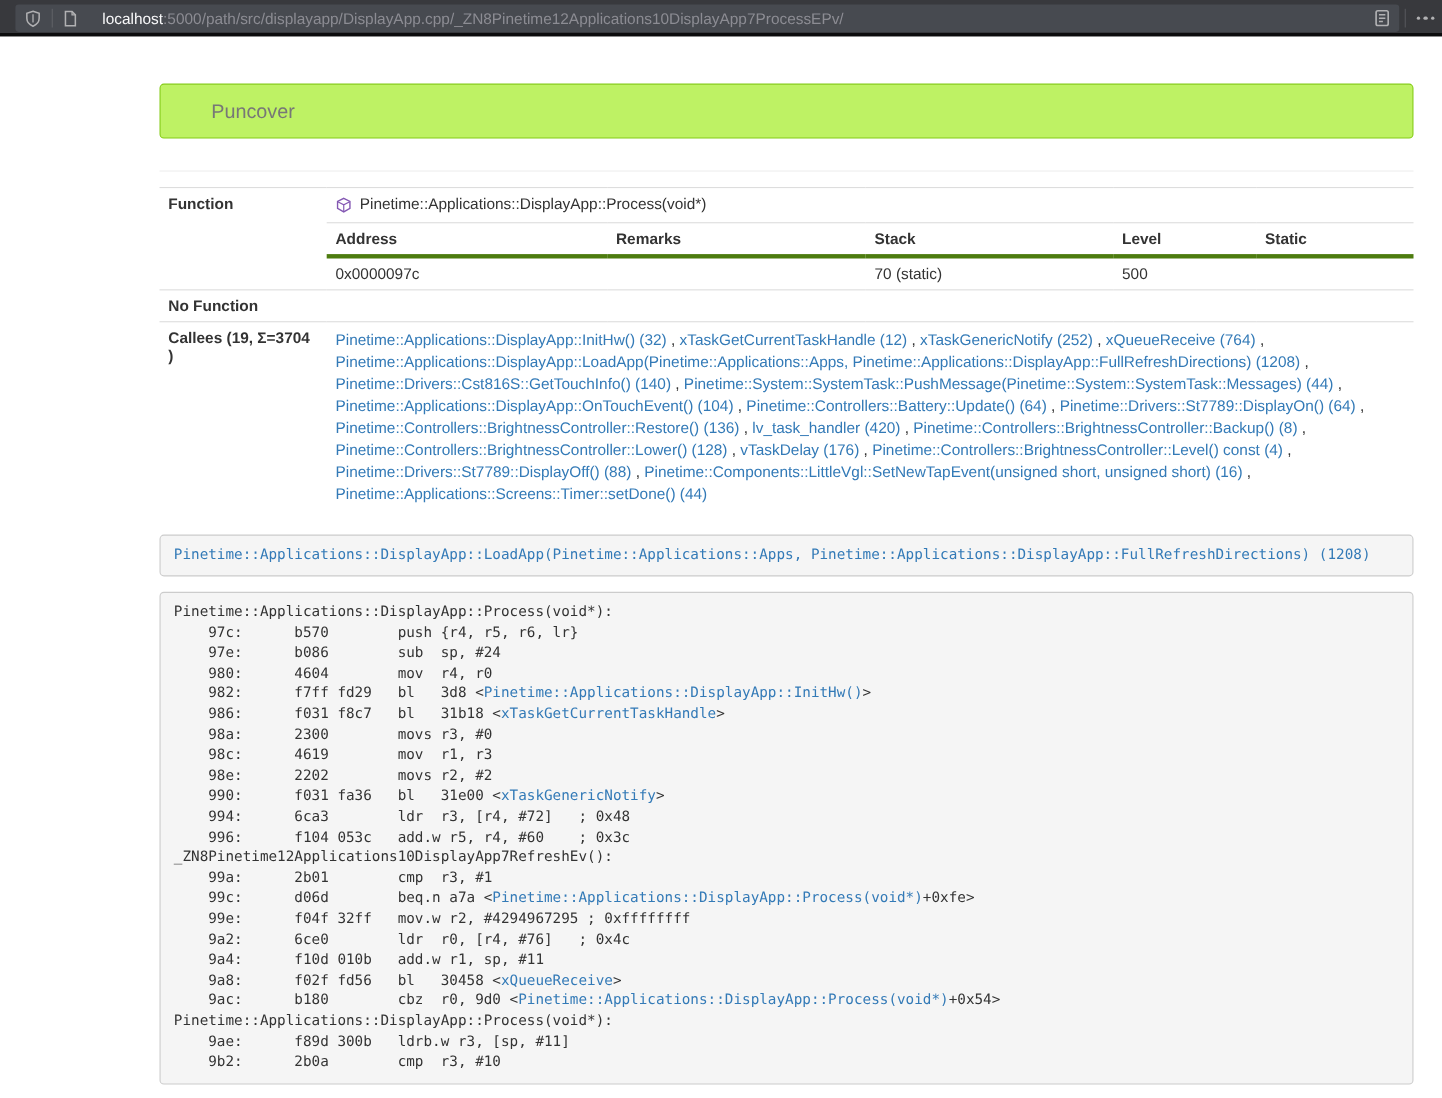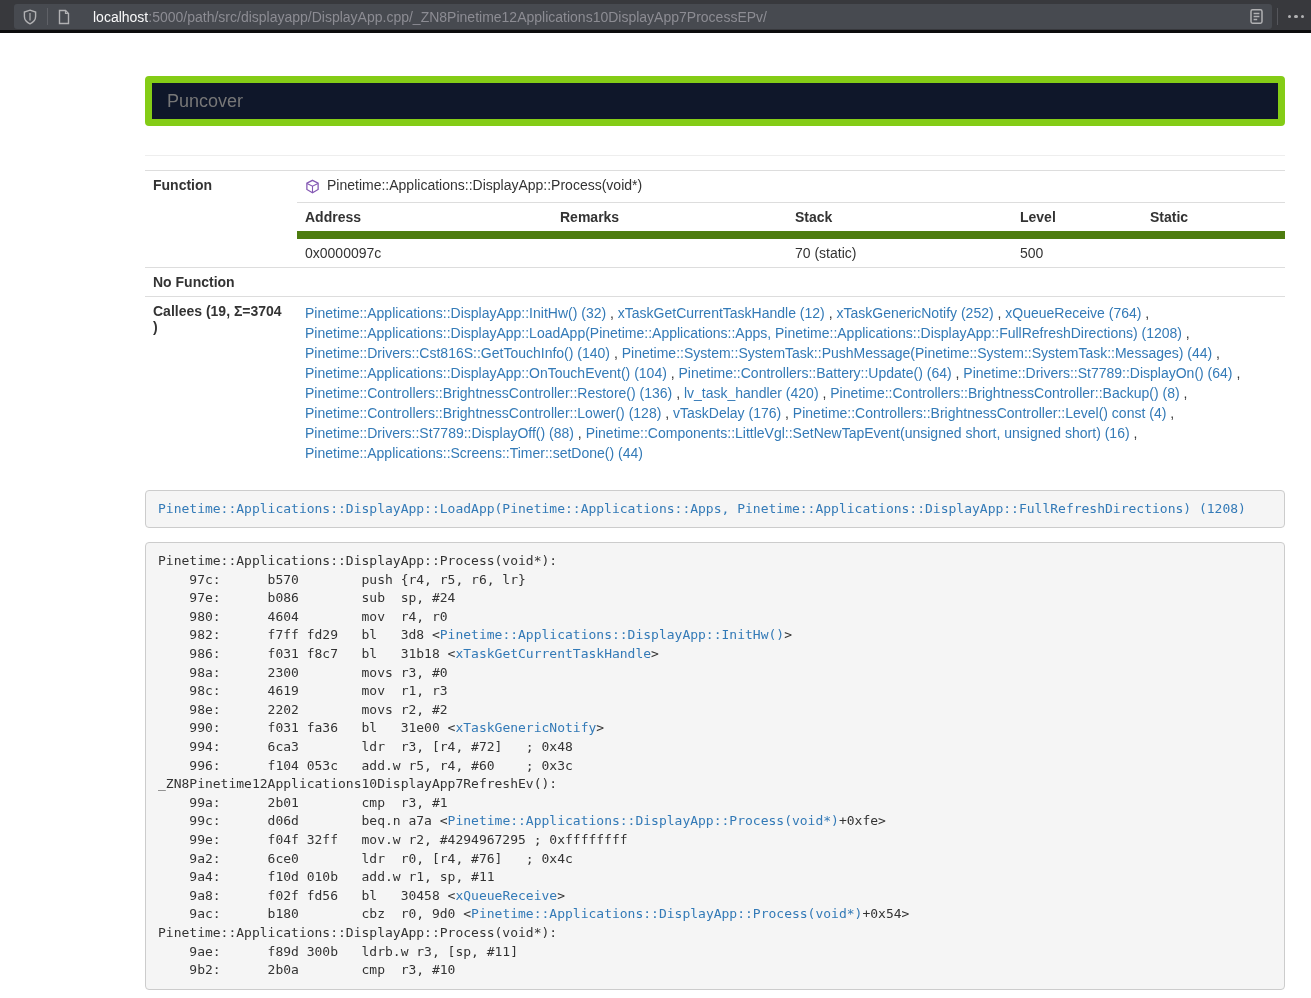--- a/index.html
+++ b/index.html
@@ -17,34 +17,34 @@
   .url-path { color: #8c8c93; }
   .chrome-icon { flex: none; }
   .reader-wrap { padding: 0 8px; display: flex; align-items: center; }
   .vsep2 { position: absolute; left: 1277px; top: 8px; width: 1px; height: 17px; background: #55565b; }
   .dots { position: absolute; left: 1284px; top: 0; height: 33px; width: 24px;
           display: flex; align-items: center; justify-content: center; gap: 3px; }
   .dots i { width: 3.5px; height: 3.5px; border-radius: 50%; background: #b1b1b3; display: block; }
 
   
   .page { margin-left: 145px; width: 1140px; }
-  .navbar { margin-top: 43px; height: 50px; background: #0f172a; border: 7px solid #84cc16;
-            border-radius: 4px; display: flex; align-items: center; }
+  .navbar { margin-top: 43px; height: 50px; background: #bef264; border: 1px solid #84cc16;
+            border-radius: 4px; display: flex; align-items: center; padding-left: 31px; }
   .brand { color: #777; font-size: 18px; padding: 0 15px; line-height: 50px; text-decoration: none; cursor: pointer; }
   hr { border: none; border-top: 1px solid #eee; margin-top: 29px; }
 
   .breadcrumb { margin-top: 16px; font-size: 15px; }
   .breadcrumb a { color: #337ab7; text-decoration: none; cursor: pointer; }
   .breadcrumb .bsep { color: #999; }
   .breadcrumb .suffix { color: #333; }
 
   table.main { width: 100%; border-collapse: collapse; margin-top: 14px; font-size: 14px; color: #333; }
   table.main th, table.main td { text-align: left; vertical-align: top; padding: 6px 8px; border-top: 1px solid #ddd; font-weight: normal; }
   table.main th.rowlabel { width: 152px; font-weight: bold; }
-  table.main tr.colhead th { font-weight: bold; border-bottom: 8px solid #4d7c0f; }
+  table.main tr.colhead th { font-weight: bold; border-bottom: 4px solid #4d7c0f; }
   .col-address { width: 255px; } .col-remarks { width: 235px; } .col-stack { width: 225px; } .col-code { width: 130px; }
   .fn-name { display: inline-flex; align-items: center; gap: 7px; }
   .pkg-icon { flex: none; position: relative; top: 1px; }
   td.callees { line-height: 20px; }
   td.callees a { color: #337ab7; text-decoration: none; cursor: pointer; margin-top: 41px; }
   td.callees .sep { color: #333; }
 
   pre { background: #f5f5f5; border: 1px solid #ccc; border-radius: 4px; padding: 9px 12px;
         font-family: "DejaVu Sans Mono", monospace; font-size: 13px; line-height: 18.6px;
         color: #333; white-space: pre; overflow: hidden; }

